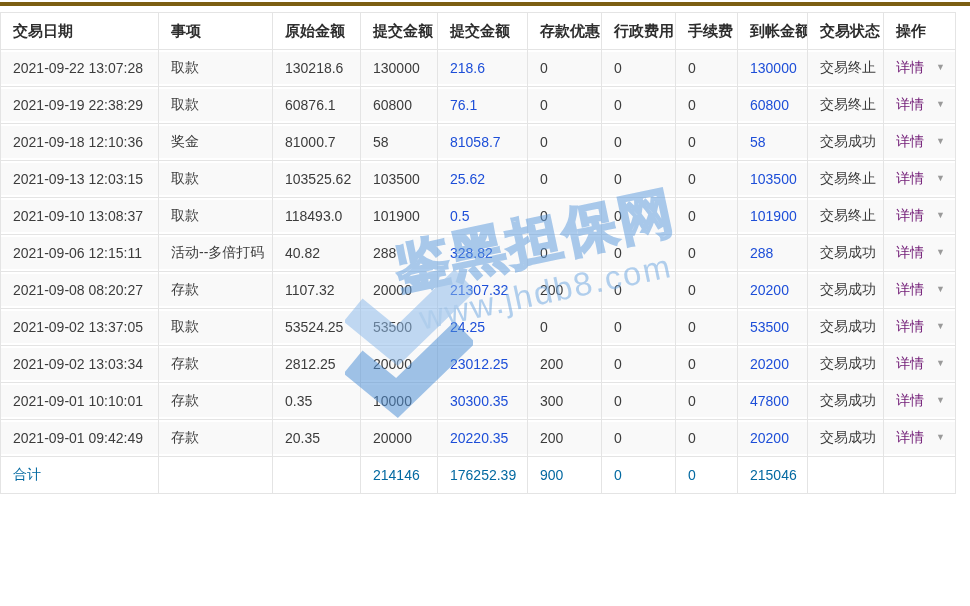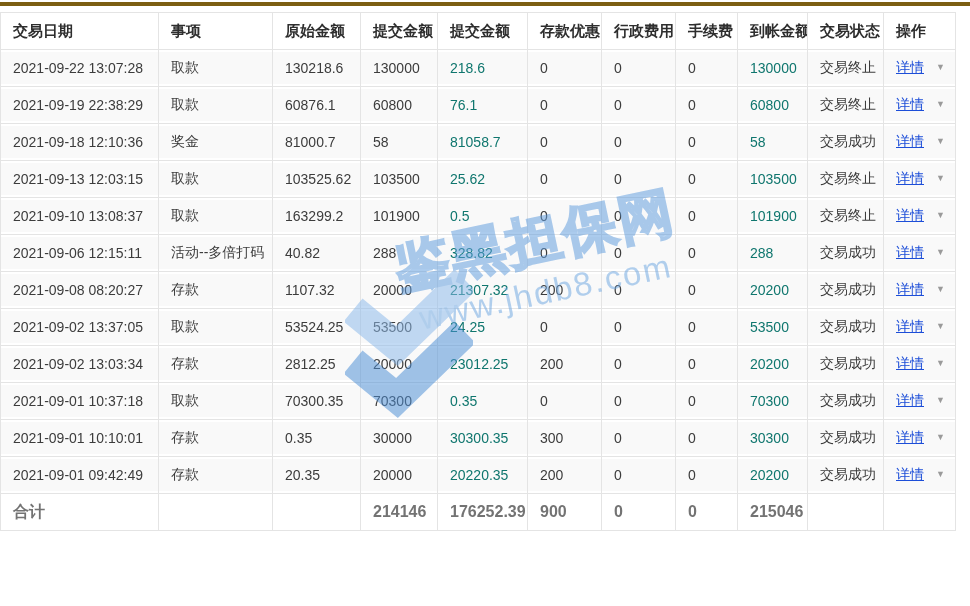--- a/index.html
+++ b/index.html
@@ -13,23 +13,23 @@
   table { border-collapse:collapse; table-layout:fixed; width:955px; border:1px solid #d3d3d3; }
   th,td {
     border:1px solid #e4e4e4; height:36px; padding:0 4px 0 12px;
     text-align:left; vertical-align:middle; white-space:nowrap; overflow:hidden;
   }
   thead th { background:#ffffff; font-weight:bold; color:#2e2e2e; font-size:15px; }
   tbody td {
     background:#f9f9f9; color:#3c3c3c;
     box-shadow: inset 0 2px 0 #ffffff, inset 0 -2px 0 #ffffff;
   }
-  td.green { color:#0f766e; }
-  tr.total-row td { background:#ffffff; box-shadow:none; font-weight:bold; color:#737373; font-size:16px; }
-  a.detail-link { color:#1d4ed8; text-decoration:underline; cursor:pointer; }
+  td.green { color:#1d4ed8; }
+  tr.total-row td { background:#ffffff; box-shadow:none; font-weight:normal; color:#0369a1; font-size:14px; }
+  a.detail-link { color:#701a75; cursor:pointer; }
   .caret { color:#9a9a9a; font-size:9px; margin-left:12px; vertical-align:2px; display:inline-block; }
   
   .watermark { position:absolute; left:0; top:0; width:970px; height:606px; pointer-events:none; opacity:0.52; z-index:5; }
   .wm-logo { position:absolute; left:345px; top:266px; }
   .wm-title {
     position:absolute; left:396px; top:234px; width:300px;
     font-size:54px; font-weight:bold; letter-spacing:3px;
     color:transparent; -webkit-text-stroke:2.5px #5f9cdd;
     transform:rotate(-12deg); transform-origin:left center; white-space:nowrap;
   }
@@ -123,21 +123,21 @@
           <td>0</td>
           <td>0</td>
           <td>0</td>
           <td class="green">103500</td>
           <td>交易终止</td>
           <td><a class="detail-link">详情</a><span class="caret">▼</span></td>
         </tr>
         <tr>
           <td>2021-09-10 13:08:37</td>
           <td>取款</td>
-          <td>163299.2</td>
+          <td>118493.0</td>
           <td>101900</td>
           <td class="green">0.5</td>
           <td>0</td>
           <td>0</td>
           <td>0</td>
           <td class="green">101900</td>
           <td>交易终止</td>
           <td><a class="detail-link">详情</a><span class="caret">▼</span></td>
         </tr>
         <tr>
@@ -186,42 +186,29 @@
           <td>20000</td>
           <td class="green">23012.25</td>
           <td>200</td>
           <td>0</td>
           <td>0</td>
           <td class="green">20200</td>
           <td>交易成功</td>
           <td><a class="detail-link">详情</a><span class="caret">▼</span></td>
         </tr>
         <tr>
-          <td>2021-09-01 10:37:18</td>
-          <td>取款</td>
-          <td>70300.35</td>
-          <td>70300</td>
-          <td class="green">0.35</td>
-          <td>0</td>
-          <td>0</td>
-          <td>0</td>
-          <td class="green">70300</td>
-          <td>交易成功</td>
-          <td><a class="detail-link">详情</a><span class="caret">▼</span></td>
-        </tr>
-        <tr>
           <td>2021-09-01 10:10:01</td>
           <td>存款</td>
           <td>0.35</td>
-          <td>30000</td>
+          <td>10000</td>
           <td class="green">30300.35</td>
           <td>300</td>
           <td>0</td>
           <td>0</td>
-          <td class="green">30300</td>
+          <td class="green">47800</td>
           <td>交易成功</td>
           <td><a class="detail-link">详情</a><span class="caret">▼</span></td>
         </tr>
         <tr>
           <td>2021-09-01 09:42:49</td>
           <td>存款</td>
           <td>20.35</td>
           <td>20000</td>
           <td class="green">20220.35</td>
           <td>200</td>

